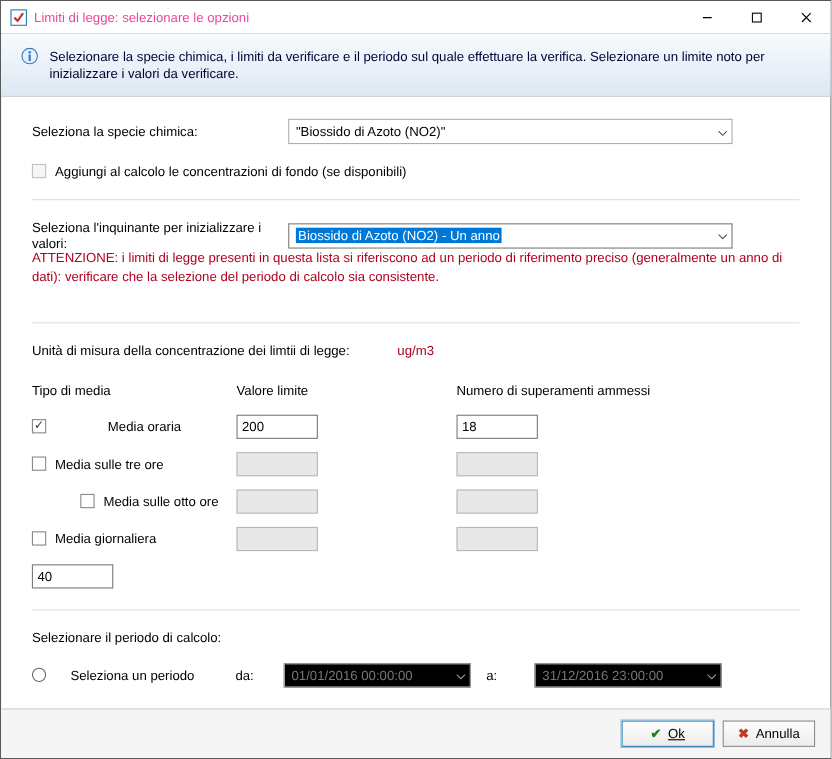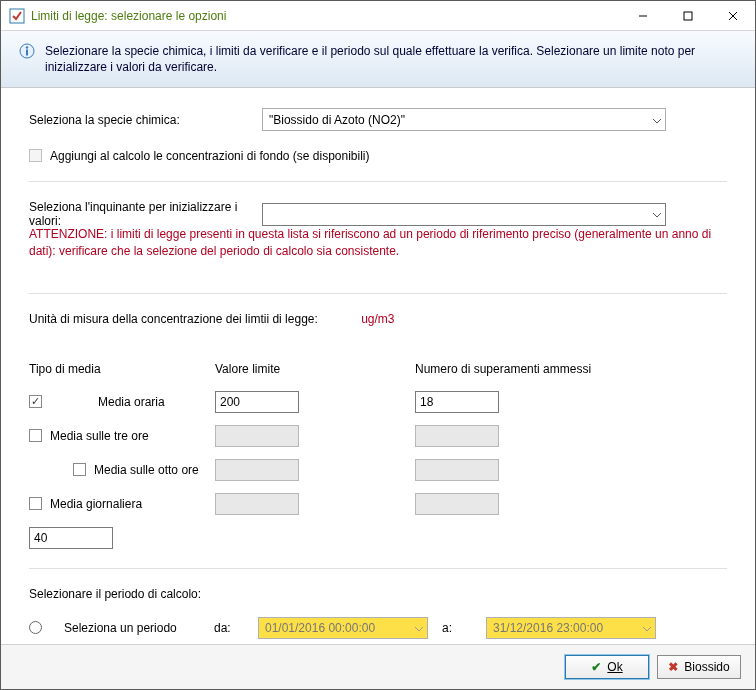--- a/index.html
+++ b/index.html
@@ -1,56 +1,56 @@
 <!DOCTYPE html>
 <html><head>
 <meta charset="utf-8">
 <style>
 * { box-sizing: border-box; margin: 0; padding: 0; }
 body { font-family: "Segoe UI", Tahoma, sans-serif; font-size: 12px; background: #f0f0f0; width: 756px; height: 690px; overflow: hidden; }
 .window { width: 756px; height: 690px; background: #fff; border: 1px solid #5a5a5a; display: flex; flex-direction: column; }
 .titlebar { height: 30px; display: flex; align-items: center; background: #fff; border-bottom: 1px solid #d8d8d8; }
 .titlebar-icon { width: 16px; height: 16px; margin: 0 6px 0 8px; display: flex; align-items: center; justify-content: center; }
-.titlebar-text { flex: 1; font-size: 12px; color: #4d7c0f; }
+.titlebar-text { flex: 1; font-size: 12px; color: #ec4899; }
 .titlebar-btns { display: flex; }
 .titlebar-btn { width: 45px; height: 29px; display: flex; align-items: center; justify-content: center; cursor: pointer; }
 .titlebar-btn svg { width: 10px; height: 10px; }
 .info-banner { background: linear-gradient(to bottom, #f7fbff, #dde8f3); padding: 12px 18px; display: flex; gap: 10px; border-bottom: 1px solid #c9c9c9; }
 .info-icon { flex-shrink: 0; width: 16px; height: 16px; }
 .info-text { color: #003; line-height: 1.35; font-size: 12px; }
 .content { flex: 1; padding: 20px 28px 10px 28px; overflow: auto; }
 .row { display: flex; align-items: center; margin-bottom: 18px; }
 .label-col { width: 233px; font-size: 12px; }
 .select { flex: 1; max-width: 404px; height: 23px; border: 1px solid #adadad; background: #fff; display: flex; align-items: center; padding: 0 6px; font-size: 12px; position: relative; cursor: pointer; }
 .select-arrow { position: absolute; right: 4px; top: 50%; transform: translateY(-50%); }
 .select-highlight { background: #fff; border: 1px solid #7a7a7a; }
 .select-highlight .sel-text { background: #0078d7; color: #fff; padding: 0 2px; }
 .checkbox-row { display: flex; align-items: flex-start; margin-bottom: 18px; }
 .chk { width: 13px; height: 13px; border: 1px solid #888; background: #fff; margin-right: 8px; display: flex; align-items: center; justify-content: center; cursor: pointer; }
 .chk.checked::after { content: "✓"; font-size: 11px; line-height: 1; color: #333; }
 .chk.disabled { border-color: #c0c0c0; background: #f5f5f5; cursor: default; }
 .warning { color: #b00020; font-size: 12px; line-height: 1.35; margin-top: -10px; margin-bottom: 34px; }
 .separator { border-top: 1px solid #e0e0e0; margin: 12px 0 18px 0; }
-.unit-row { margin-bottom: 36px; font-size: 12px; }
+.unit-row { margin-bottom: 22px; font-size: 12px; }
 .unit-val { color: #b00020; margin-left: 40px; }
 .media-table { margin-bottom: 18px; }
 .media-header { display: flex; margin-bottom: 14px; font-size: 12px; }
 .col-tipo { width: 186px; }
 .col-valore { width: 200px; }
 .col-numero { width: 200px; }
 .media-row { display: flex; align-items: center; height: 24px; margin-bottom: 10px; }
-.input-small { width: 84px; height: 22px; border: 1px solid #7a7a7a; padding: 0 4px; font-size: 12px; background: #fff; }
+.input-small { width: 74px; height: 22px; border: 1px solid #7a7a7a; padding: 0 4px; font-size: 12px; background: #fff; }
 .input-small.disabled { background: #e8e8e8; border-color: #b8b8b8; }
 .period-section { margin-top: 18px; }
 .period-label { font-size: 12px; margin-bottom: 14px; }
 .radio-row { display: flex; align-items: center; height: 26px; }
 .radio { width: 13px; height: 13px; border: 1px solid #666; border-radius: 50%; margin-right: 8px; display: flex; align-items: center; justify-content: center; cursor: pointer; }
 .radio.checked::after { content: ""; width: 5px; height: 5px; background: #333; border-radius: 50%; }
 .period-chooser { display: flex; align-items: center; gap: 14px; margin-left: 0; }
-.date-select { width: 170px; height: 22px; border: 1px solid #b0b0b0; background: #fde047; color: #777; display: flex; align-items: center; padding: 0 6px; font-size: 12px; position: relative; }
+.date-select { width: 170px; height: 22px; border: 1px solid #b0b0b0; background: #000000; color: #777; display: flex; align-items: center; padding: 0 6px; font-size: 12px; position: relative; }
 .footer { border-top: 1px solid #d0d0d0; padding: 10px 14px; display: flex; justify-content: flex-end; gap: 8px; background: #f5f5f5; }
 .btn { min-width: 84px; height: 24px; border: 1px solid #8a8a8a; background: linear-gradient(#fdfdfd,#ececec); display: flex; align-items: center; justify-content: center; gap: 6px; font-size: 12px; cursor: pointer; padding: 0 10px; }
 .btn.primary { border: 1px solid #2a7ab0; outline: 1px solid #8fc6e8; }
 .icon-ok { color: #1a7f1a; font-weight: bold; }
 .icon-cancel { color: #c0392b; font-weight: bold; }
 .da-label, .a-label { font-size: 12px; width: 30px; }
 </style>
 </head>
 <body>
 
@@ -109,20 +109,21 @@
     <div class="checkbox-row">
       <span class="chk disabled"></span>
       <span>Aggiungi al calcolo le concentrazioni di fondo (se disponibili)</span>
     </div>
 
     <div class="separator"></div>
 
     <div class="row" style="margin-bottom:8px;">
       <div class="label-col">Seleziona l'inquinante per inizializzare i valori:</div>
       <div class="select select-highlight">
+        <span class="sel-text">Biossido di Azoto (NO2) - Un anno</span>
         <span class="select-arrow"><svg width="8" height="5">
               <path d="M0 0 L4 4 L8 0" fill="none" stroke="#555"></path>
             </svg></span>
       </div>
     </div>
     <div class="warning">ATTENZIONE: i  limiti di legge presenti in questa lista si riferiscono ad un periodo di riferimento preciso (generalmente un anno di dati): verificare che la selezione del periodo di calcolo sia consistente.</div>
 
     <div class="separator"></div>
 
     <div class="unit-row">
@@ -203,16 +204,16 @@
 
   </div>
 
   <div class="footer">
     <div class="btn primary">
       <span class="icon-ok">✔</span>
       <span style="text-decoration:underline;">Ok</span>
     </div>
     <div class="btn">
       <span class="icon-cancel">✖</span>
-      <span>Biossido</span>
+      <span>Annulla</span>
     </div>
   </div>
 </div>
 
 </body></html>

